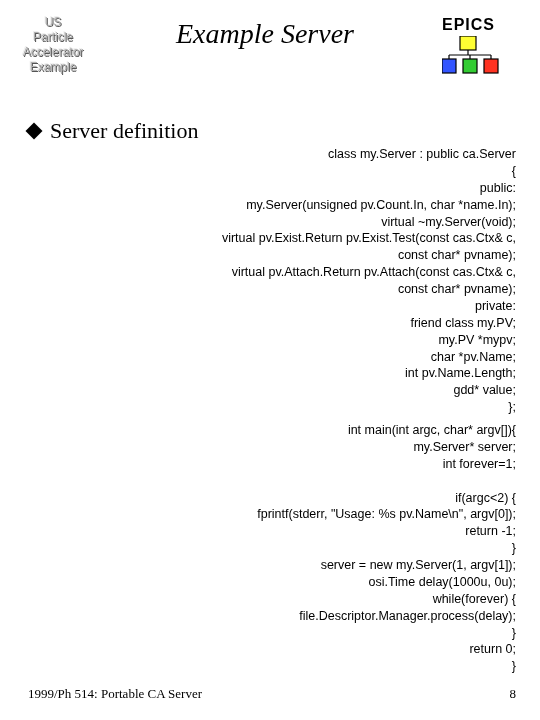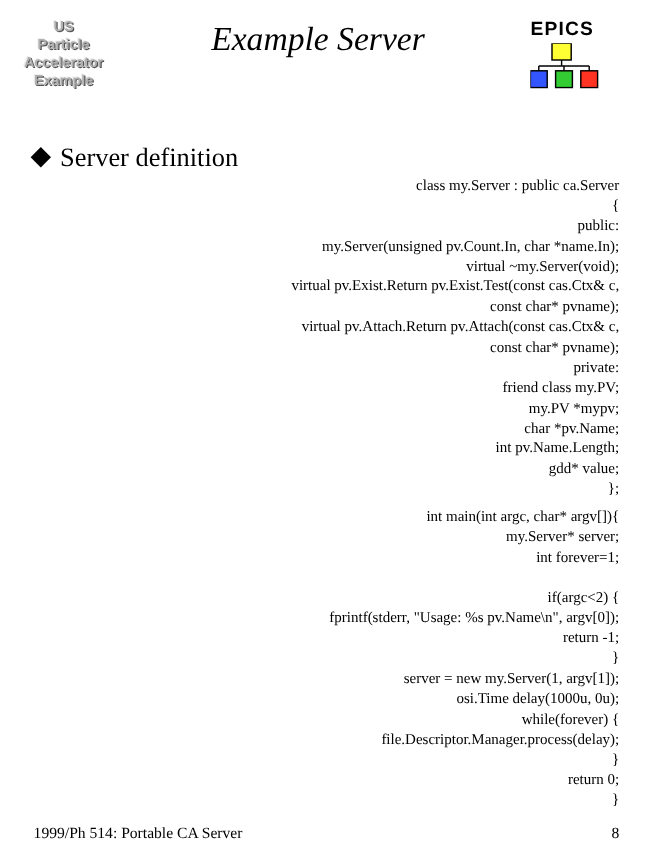--- a/index.html
+++ b/index.html
@@ -16,21 +16,21 @@
   .header {
     display: flex;
     align-items: flex-start;
     padding: 10px 18px 0 18px;
     height: 100px;
   }
   .logo-left {
     width: 70px;
     text-align: center;
     font-size: 12px;
-    font-weight: bold;
+    font-weight: normal;
     color: #b0b0b0;
     text-shadow: 1px 1px 0 #555, -1px -1px 0 #eee;
     line-height: 1.25;
     padding-top: 5px;
     font-family: Arial, sans-serif;
   }
   .title {
     flex: 1;
     text-align: center;
     font-style: italic;
@@ -66,21 +66,21 @@
     height: 12px;
     background: #000;
     transform: rotate(45deg);
     margin-right: 10px;
     flex-shrink: 0;
   }
   .section-title {
     font-size: 22px;
   }
   pre.code {
-    font-family: Liberation Serif, serif;
+    font-family: Liberation Sans, sans-serif;
     font-size: 12.5px;
     line-height: 1.35;
     margin: 2px 0 6px 0;
     white-space: pre;
   }
   .footer {
     position: absolute;
     bottom: 18px;
     left: 28px;
     right: 24px;

